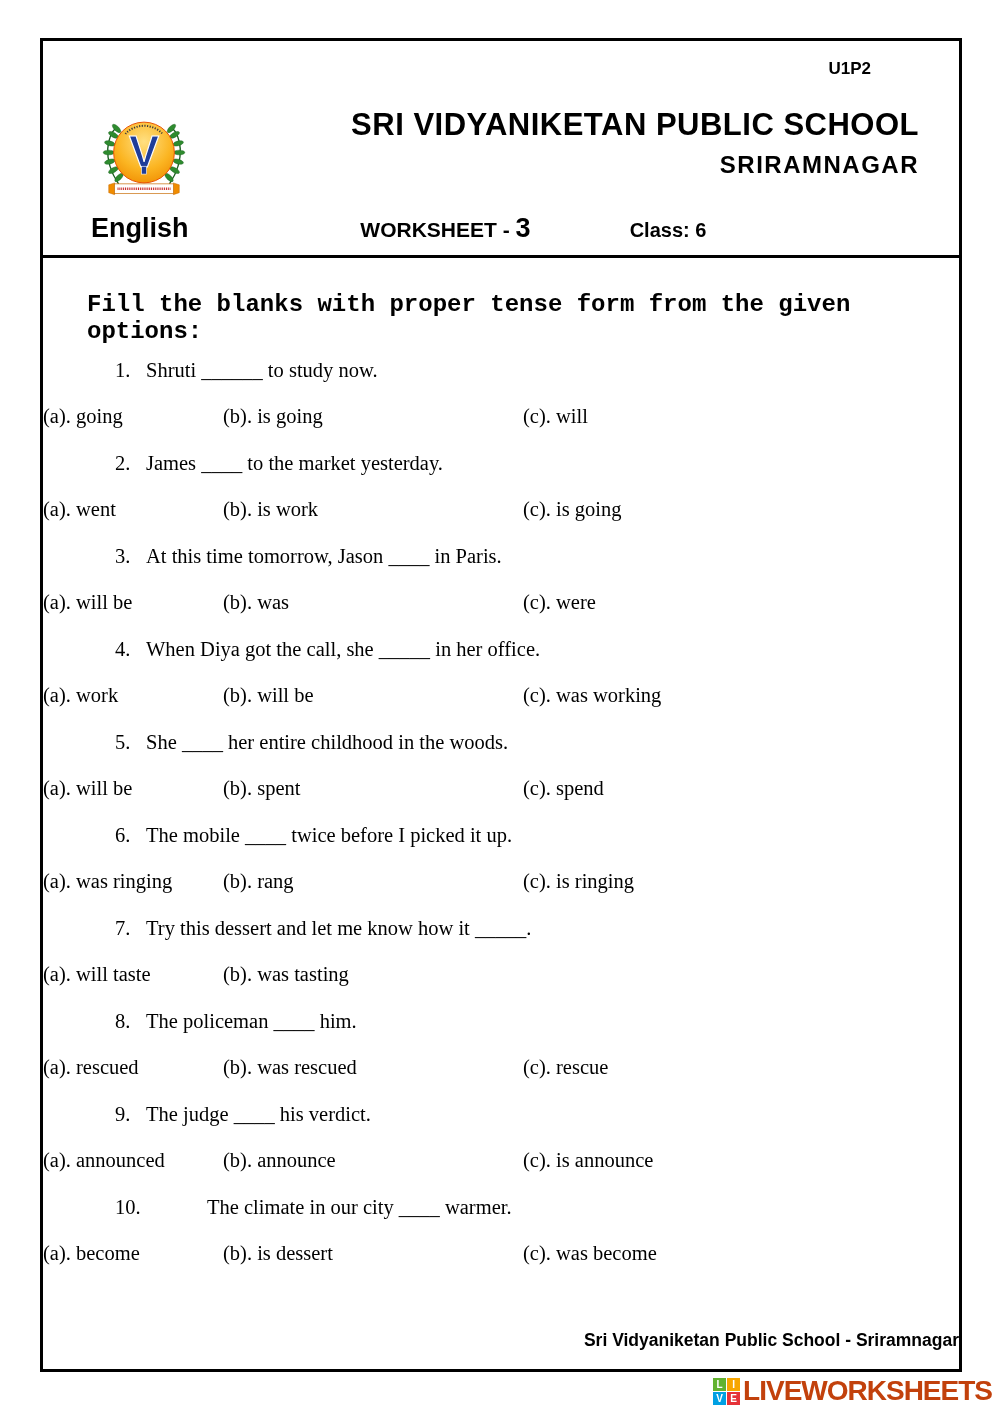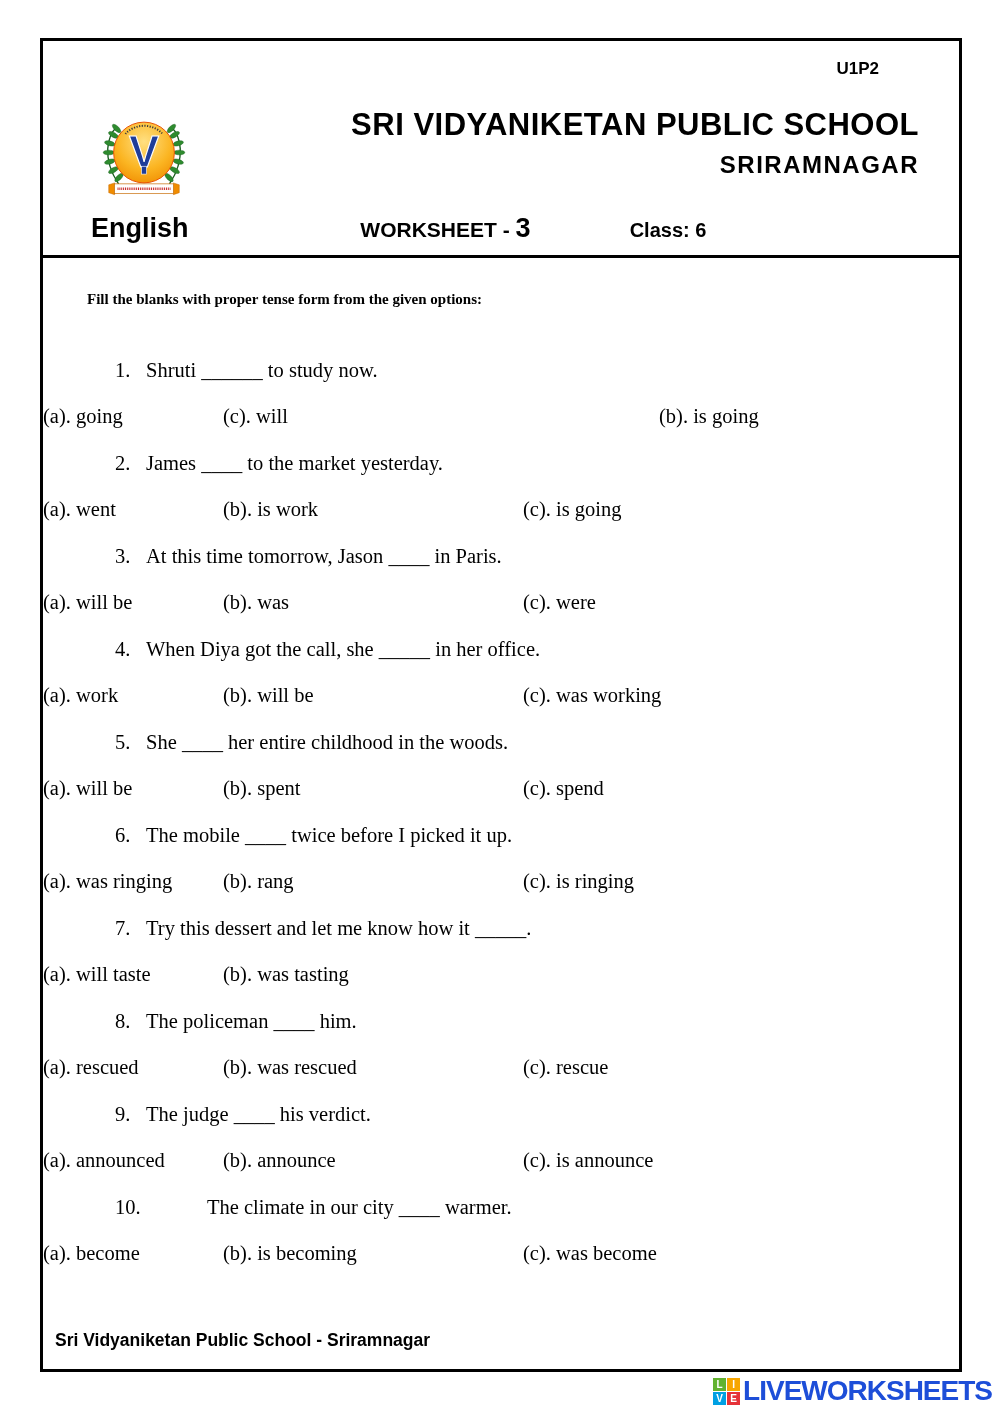--- a/index.html
+++ b/index.html
@@ -3,53 +3,53 @@
 <meta charset="utf-8">
 <style>
   html,body{margin:0;padding:0;background:#ffffff;}
   .canvas{position:relative;width:1000px;height:1413px;background:#ffffff;overflow:hidden;
           font-family:"Liberation Sans",sans-serif;color:#000;}
 
   
   .page-box{position:absolute;left:40px;top:38px;width:922px;height:1334px;
             border:3px solid #000;box-sizing:border-box;background:#fff;}
 
-  .code{position:absolute;top:18px;right:80px;font-size:17px;font-weight:bold;text-align:center;}
+  .code{position:absolute;top:18px;right:88px;font-size:17px;font-weight:bold;text-align:center;}
 
   .logo{position:absolute;left:52px;top:60px;width:98px;height:104px;}
 
   .school-head{position:absolute;left:110px;right:40px;top:66px;text-align:right;}
   .school-name{font-size:31px;font-weight:bold;letter-spacing:.5px;white-space:nowrap;}
   .school-loc{font-size:24px;font-weight:bold;letter-spacing:1.5px;margin-top:8px;}
 
   .meta-row{position:absolute;left:48px;right:60px;top:172px;display:flex;align-items:baseline;}
   .meta-row>div{flex:1;}
   .subject{font-size:27px;font-weight:bold;text-align:left;}
   .ws{font-size:21px;font-weight:bold;text-align:left;white-space:nowrap;}
   .ws-num{font-size:27px;}
   .klass{font-size:20px;font-weight:bold;text-align:left;}
 
   .rule{position:absolute;left:-3px;right:-3px;top:214px;border-top:3px solid #000;}
 
-  .instruction{position:absolute;left:44px;top:250px;font-family:Liberation Serif, serif;
-               font-weight:bold;font-size:15px;}
+  .instruction{position:absolute;left:44px;top:250px;font-family:Liberation Mono, monospace;
+               font-weight:bold;font-size:24px;}
 
   
   .questions{position:absolute;left:0;right:0;top:306px;}
   .q-line,.q-opts{height:46.5px;display:flex;align-items:center;
                   font-family:"Liberation Serif",serif;font-size:20.5px;}
   .q-line{padding-left:72px;}
   .q-num{display:inline-block;width:31px;flex:0 0 auto;}
   .q-num-wide{width:92px;}
   .q-opts{}
   .opt0{width:180px;flex:0 0 auto;}
   .opt1{width:300px;flex:0 0 auto;}
   .opt2{flex:1;}
 
-  .footer-line{position:absolute;left:12px;right:0;bottom:18px;text-align:left;
+  .footer-line{position:absolute;left:12px;right:0;bottom:18px;text-align:right;
                font-size:17.5px;font-weight:bold;}
 
   
   .lw-brand{position:absolute;right:8px;top:1375px;display:flex;align-items:center;gap:3px;}
   .lw-grid{display:grid;grid-template-columns:13px 13px;grid-template-rows:13px 13px;gap:1px;}
   .lw-cell{color:#fff;font-size:10px;font-weight:bold;display:flex;align-items:center;
            justify-content:center;font-family:"Liberation Sans",sans-serif;}
   .lw-text{font-size:28px;font-weight:800;letter-spacing:-1px;white-space:nowrap;}
 </style>
 </head>
@@ -118,22 +118,22 @@
     <div class="instruction">Fill the blanks with proper tense form from the given options:</div>
 
     <div class="questions" id="questions">
         <div class="q">
           <div class="q-line">
             <span class="q-num">1.</span>
             <span class="q-text">Shruti ______ to study now.</span>
           </div>
           <div class="q-opts">
             <span class="q-opt opt0">(a). going</span>
+            <span class="q-opt opt1">(b). is going</span>
             <span class="q-opt opt2">(c). will</span>
-            <span class="q-opt opt1">(b). is going</span>
           </div>
         </div>
         <div class="q">
           <div class="q-line">
             <span class="q-num">2.</span>
             <span class="q-text">James ____ to the market yesterday.</span>
           </div>
           <div class="q-opts">
             <span class="q-opt opt0">(a). went</span>
             <span class="q-opt opt1">(b). is work</span>
@@ -216,31 +216,31 @@
             <span class="q-opt opt2">(c). is announce</span>
           </div>
         </div>
         <div class="q">
           <div class="q-line">
             <span class="q-num q-num-wide">10.</span>
             <span class="q-text">The climate in our city ____ warmer.</span>
           </div>
           <div class="q-opts">
             <span class="q-opt opt0">(a). become</span>
-            <span class="q-opt opt1">(b). is becoming</span>
+            <span class="q-opt opt1">(b). is dessert</span>
             <span class="q-opt opt2">(c). was become</span>
           </div>
         </div>
       </div>
 
     <div class="footer-line">Sri Vidyaniketan Public School - Sriramnagar</div>
   </div>
 
   <div class="lw-brand">
     <div class="lw-grid">
       <span class="lw-cell" style="background: rgb(98, 178, 47);">L</span>
       <span class="lw-cell" style="background: rgb(247, 166, 0);">I</span>
       <span class="lw-cell" style="background: rgb(0, 160, 227);">V</span>
       <span class="lw-cell" style="background: rgb(229, 50, 56);">E</span>
     </div>
-    <div class="lw-text" style="color: #1d4ed8;">LIVEWORKSHEETS</div>
+    <div class="lw-text" style="color: #c2410c;">LIVEWORKSHEETS</div>
   </div>
 </div>
 
 </body></html>

